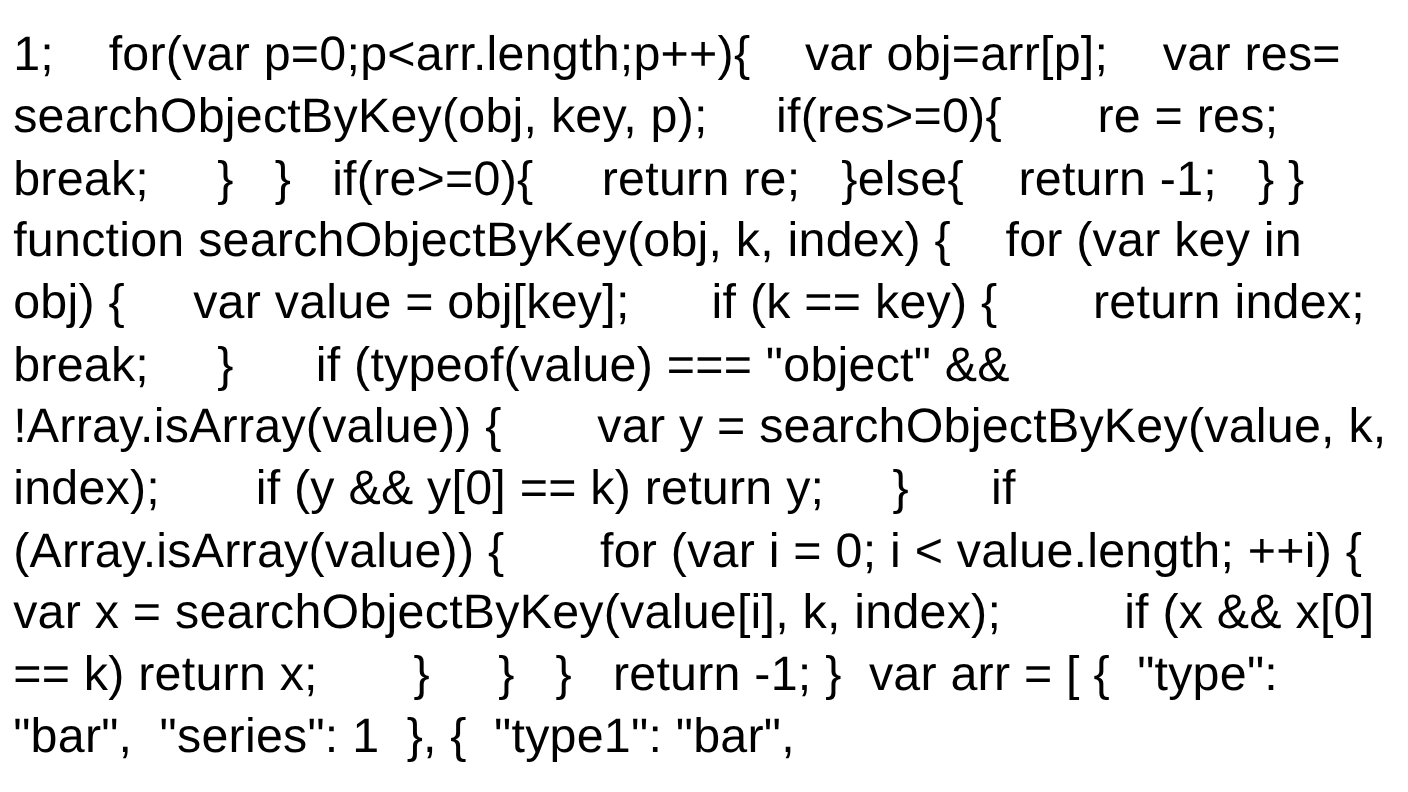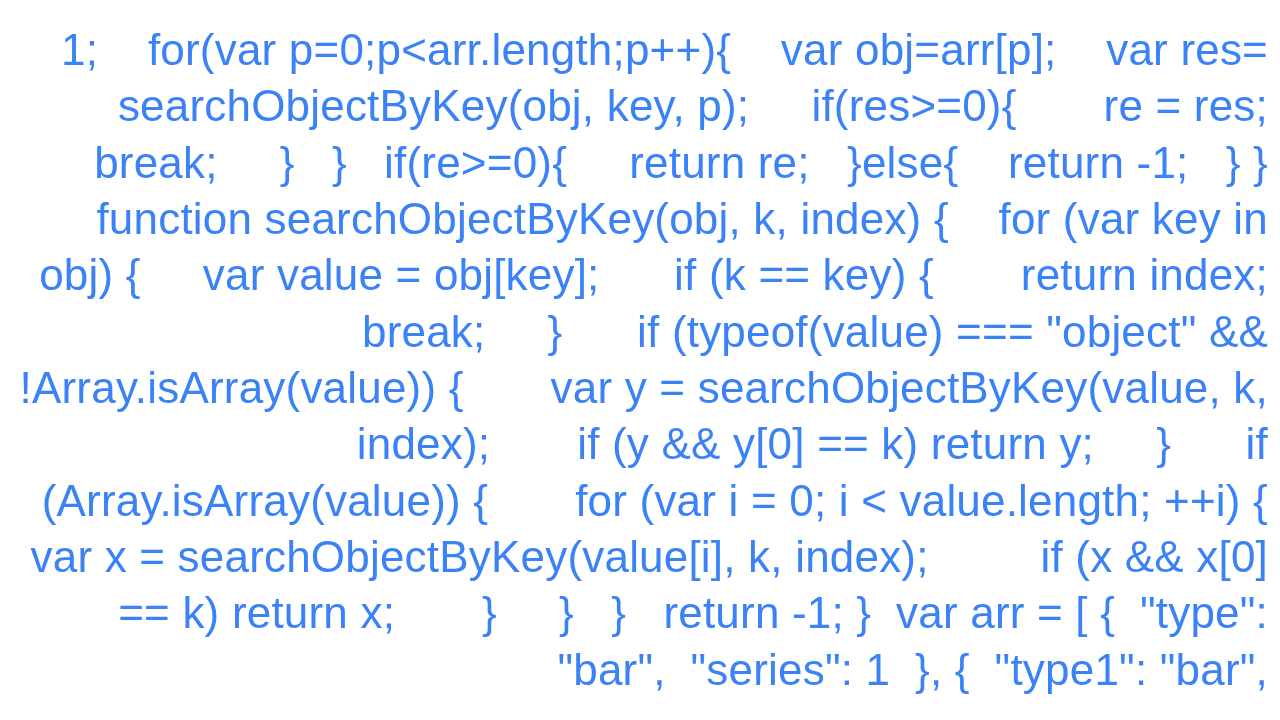--- a/index.html
+++ b/index.html
@@ -17,22 +17,22 @@
     align-items: center;
     justify-content: center;
     box-sizing: border-box;
     padding: 0 12px;
   }
   .code {
     font-family: Arial, Helvetica, sans-serif;
     font-size: 44px;
     line-height: 1.28;
     font-weight: 400;
-    color: #3b82f6;
-    text-align: right;
+    color: #000000;
+    text-align: left;
     white-space: pre-wrap;
     word-break: break-word;
     letter-spacing: 0.2px;
   }
 </style>
 </head>
 <body>
 
 <div class="page">
   <div class="code">1;    for(var p=0;p&lt;arr.length;p++){    var obj=arr[p];    var res= searchObjectByKey(obj, key, p);     if(res&gt;=0){       re = res;       break;     }   }   if(re&gt;=0){     return re;   }else{    return -1;   } }  function searchObjectByKey(obj, k, index) {    for (var key in obj) {     var value = obj[key];      if (k == key) {       return index;       break;     }      if (typeof(value) === "object" &amp;&amp; !Array.isArray(value)) {       var y = searchObjectByKey(value, k, index);       if (y &amp;&amp; y[0] == k) return y;     }      if (Array.isArray(value)) {       for (var i = 0; i &lt; value.length; ++i) {         var x = searchObjectByKey(value[i], k, index);         if (x &amp;&amp; x[0] == k) return x;       }     }   }   return -1; }  var arr = [ {  "type": "bar",  "series": 1  }, {  "type1": "bar",</div>

